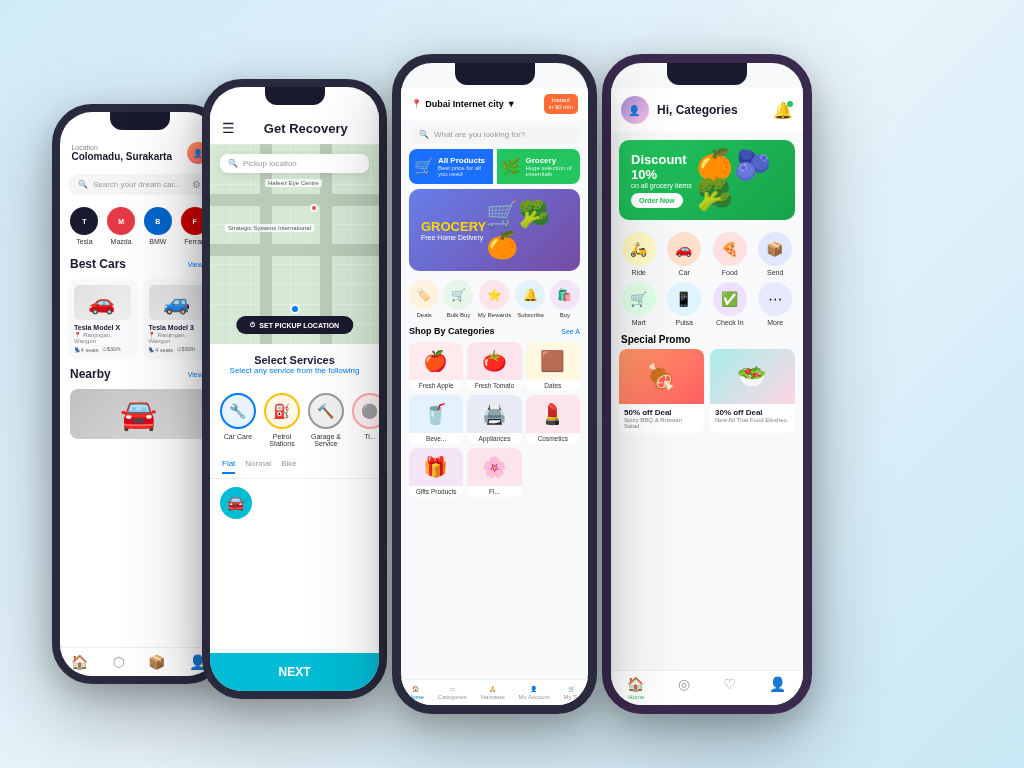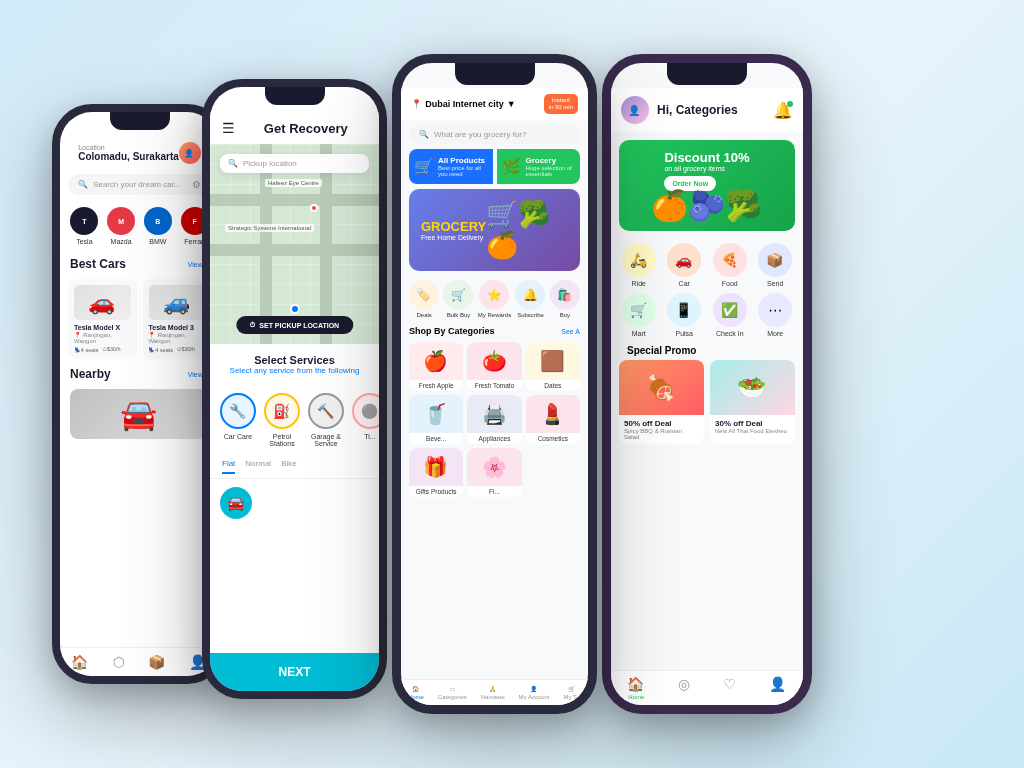--- a/index.html
+++ b/index.html
@@ -106,22 +106,23 @@
     .car-app {
       background: #fff;
       height: 100%;
       font-size: 9px;
       padding-top: 22px;
     }
 
     .car-app-header {
       padding: 8px 10px 6px;
       display: flex;
-      justify-content: center;
-      align-items: center;
+      justify-content: flex-end;
+      align-items: center;
+      gap: 15px;
     }
 
     .car-app-location-label {
       font-size: 7px;
       color: #888;
     }
 
     .car-app-location {
       font-size: 10px;
       font-weight: 700;
@@ -743,21 +744,20 @@
     .discount-banner {
       margin: 8px;
       background: linear-gradient(135deg, #22c55e, #16a34a);
       border-radius: 10px;
       padding: 10px 12px;
       display: flex;
       align-items: center;
       justify-content: space-between;
       position: relative;
       overflow: hidden;
-      flex-direction: column;
     }
 
     .discount-text-area {
       color: white;
     }
 
     .discount-pct {
       font-size: 13px;
       font-weight: 900;
     }
@@ -814,21 +814,21 @@
 
     .service-cat-label {
       font-size: 7px;
       color: #333;
       text-align: center;
     }
 
     .special-promo-title {
       font-size: 10px;
       font-weight: 700;
-      padding: 4px 16px 2px;
+      padding: 4px 10px 2px;
     }
 
     .promo-grid {
       display: grid;
       grid-template-columns: 1fr 1fr;
       gap: 6px;
       padding: 2px 8px;
     }
 
     .promo-card {
@@ -1066,21 +1066,21 @@
           <span>▼</span>
         </div>
         <div class="instant-badge">
           <div>Instant</div>
           <div>in 90 min</div>
         </div>
       </div>
 
       <div class="grocery-search">
         <span>🔍</span>
-        <span>What are you grocery for?</span>
+        <span>What are you looking for?</span>
       </div>
 
       <div class="tab-products">
         <div class="tab-btn active-blue" style="margin-right:4px;border-radius:8px 0 0 8px;">
           <span>🛒</span>
           <div>
             <div class="tab-btn-title">All Products</div>
             <div class="tab-btn-sub">Best price for all you need</div>
           </div>
         </div>

